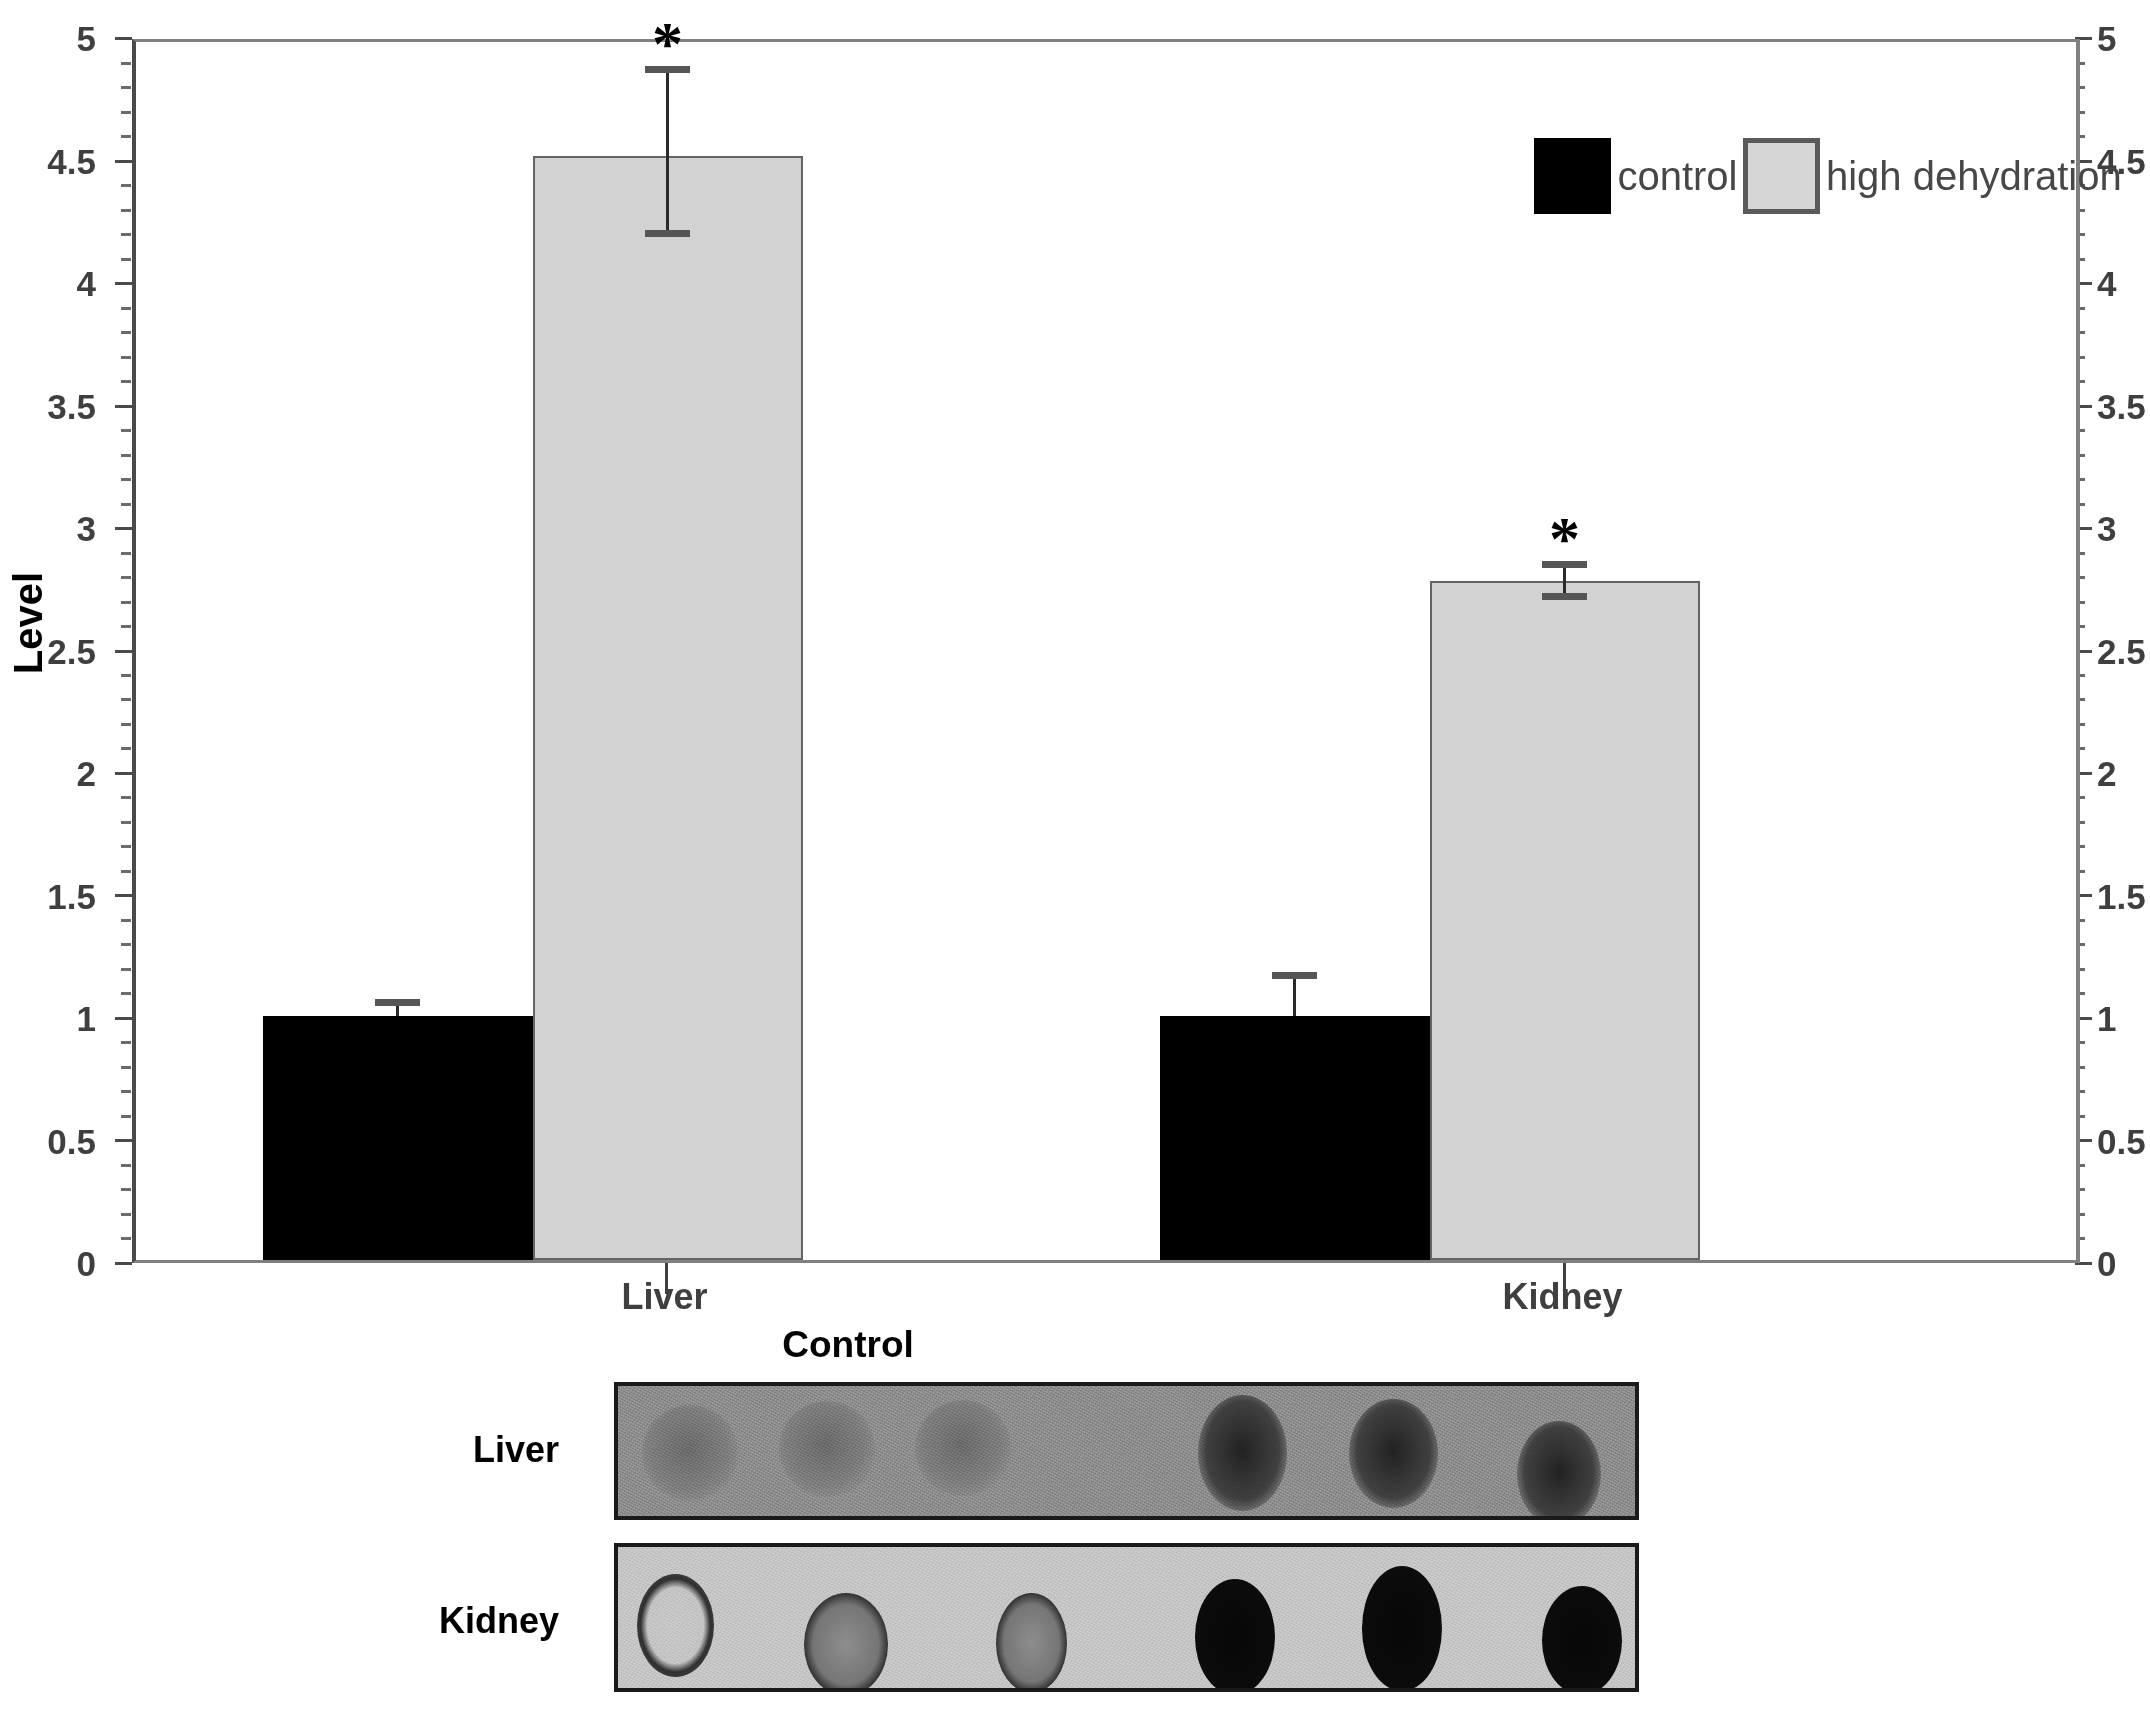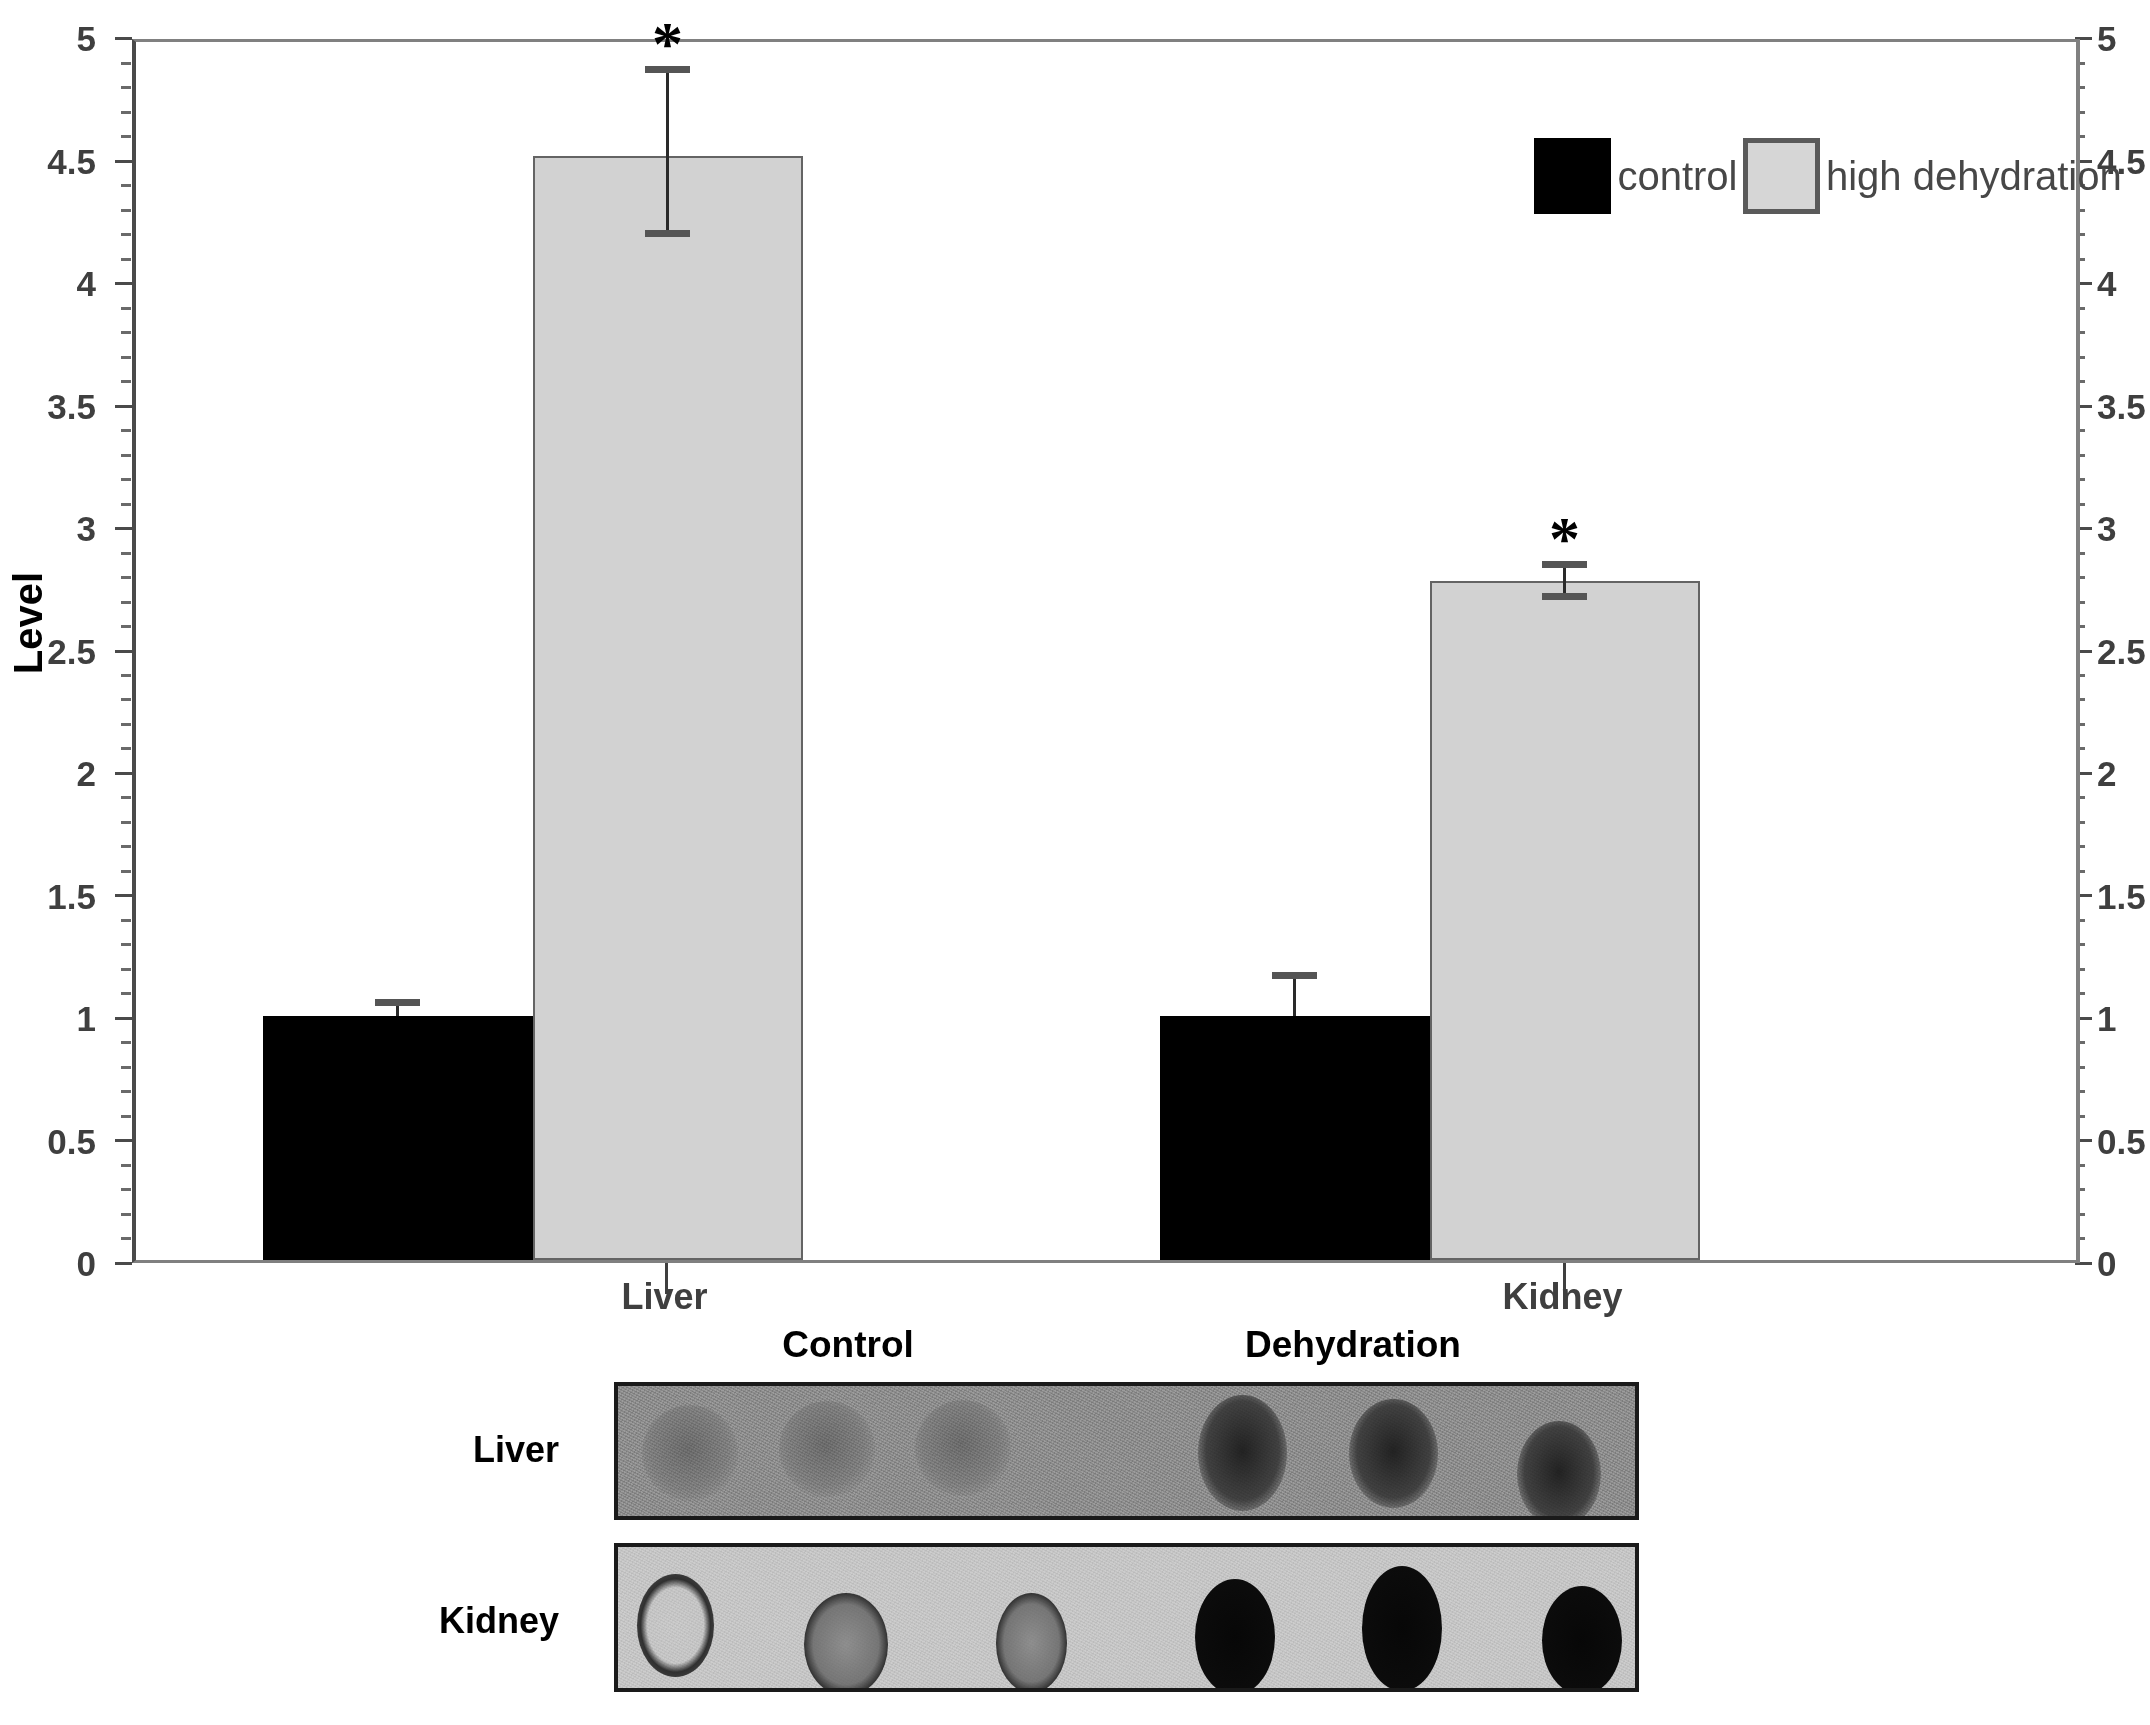--- a/index.html
+++ b/index.html
@@ -256,21 +256,20 @@
 
   <div class="cat-tick" style="left:665px;top:1263px;height:31px;"></div>
   <div class="cat-tick" style="left:1563px;top:1263px;height:31px;"></div>
   <div class="cat-label" style="left:665px;top:1276px;">Liver</div>
   <div class="cat-label" style="left:1563px;top:1276px;">Kidney</div>
 </div>
 
 <div id="blot-figure">
 
   <div class="blot-header" style="left:848px;top:0px;">Control</div>
-  <div class="blot-header" style="left:1353px;top:0px;">Dehydration</div>
 
   <div class="blot-rowlabel" style="left:302px;top:105px;">Liver</div>
   <div class="blot-rowlabel" style="left:302px;top:276px;">Kidney</div>
 
   <div class="blot-panel" id="blot-panel-liver">
     <div class="noise"></div>
     <div class="dot faint" style="left:24.4px;top:19px;width:96px;height:96px;"></div>
     <div class="dot faint" style="left:161px;top:15.4px;width:96px;height:96px;"></div>
     <div class="dot faint" style="left:297px;top:14px;width:96px;height:96px;"></div>
     <div class="dot mid" style="left:580px;top:9px;width:89px;height:116px;"></div>

